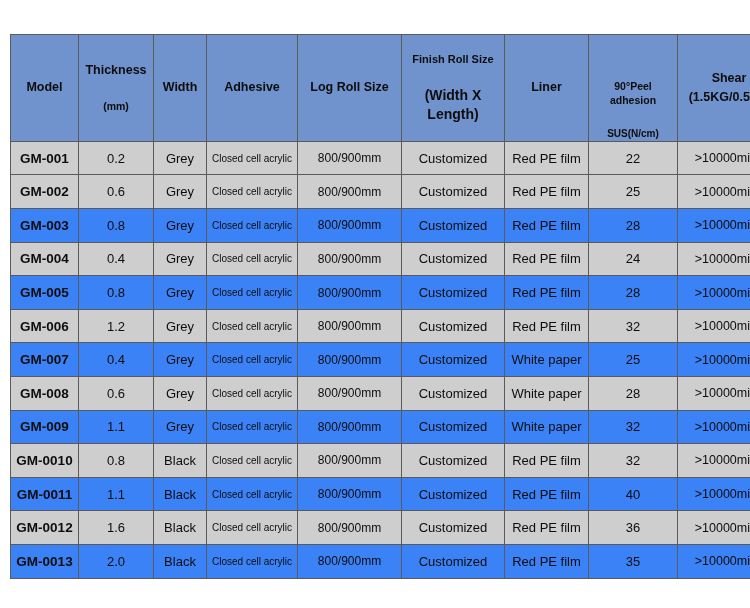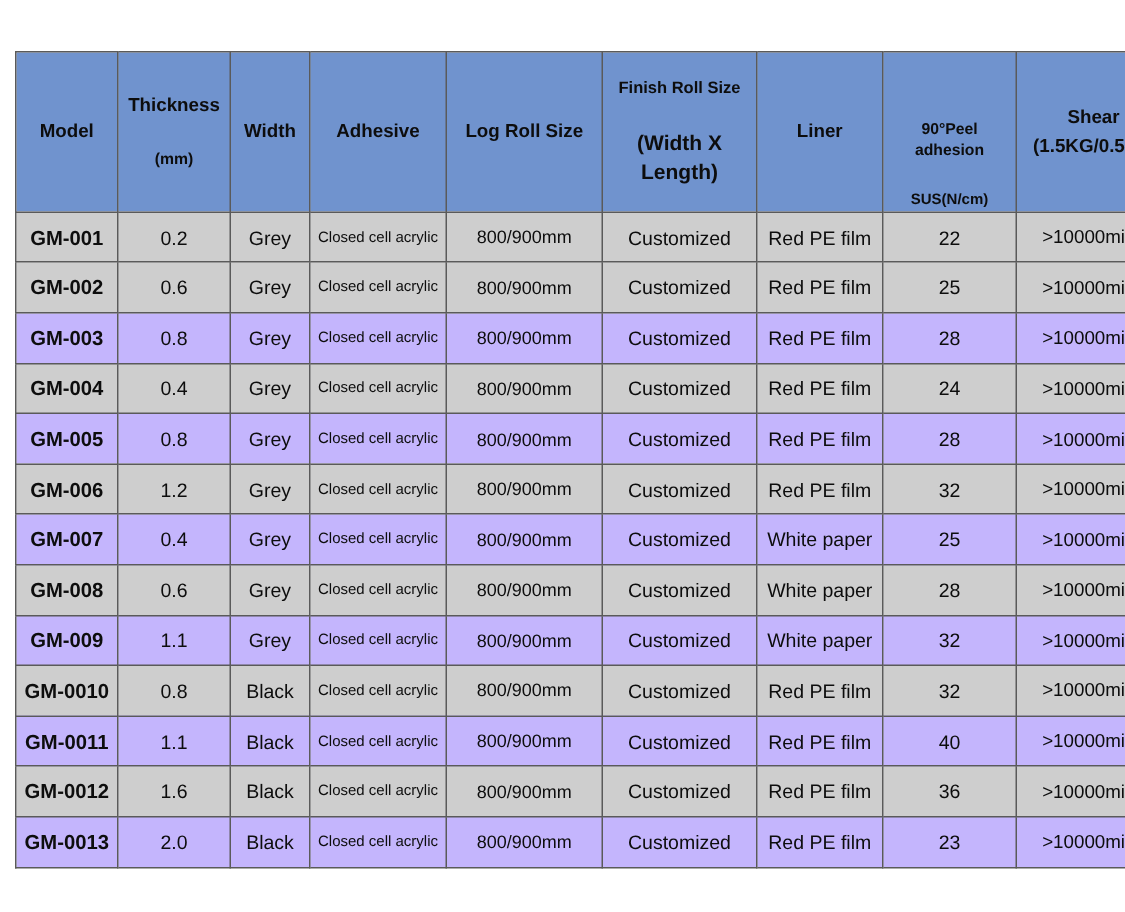--- a/index.html
+++ b/index.html
@@ -72,21 +72,21 @@
   th.hdr-shear .hdr-sub {
     font-size: 12.5px;
     margin-top: 2px;
   }
 
   
   tbody tr {
     height: 33.6px;
   }
   tbody tr.row-light td {
-    background: #c4b5fd;
+    background: #3b82f6;
   }
   tbody tr.row-dark td {
     background: #cecece;
   }
 
   td {
     font-size: 13px;
   }
   td.c-model {
     font-weight: bold;
@@ -299,18 +299,18 @@
           <td class="c-shear">&gt;10000mins</td>
         </tr>
         <tr class="row-light">
           <td class="c-model">GM-0013</td>
           <td class="c-thickness">2.0</td>
           <td class="c-color">Black</td>
           <td class="c-adhesive">Closed cell acrylic</td>
           <td class="c-logroll">800/900mm</td>
           <td class="c-finish">Customized</td>
           <td class="c-liner">Red PE film</td>
-          <td class="c-peel">23</td>
+          <td class="c-peel">35</td>
           <td class="c-shear">&gt;10000mins</td>
         </tr>
       </tbody>
   </table>
 </div>
 
 </body></html>

